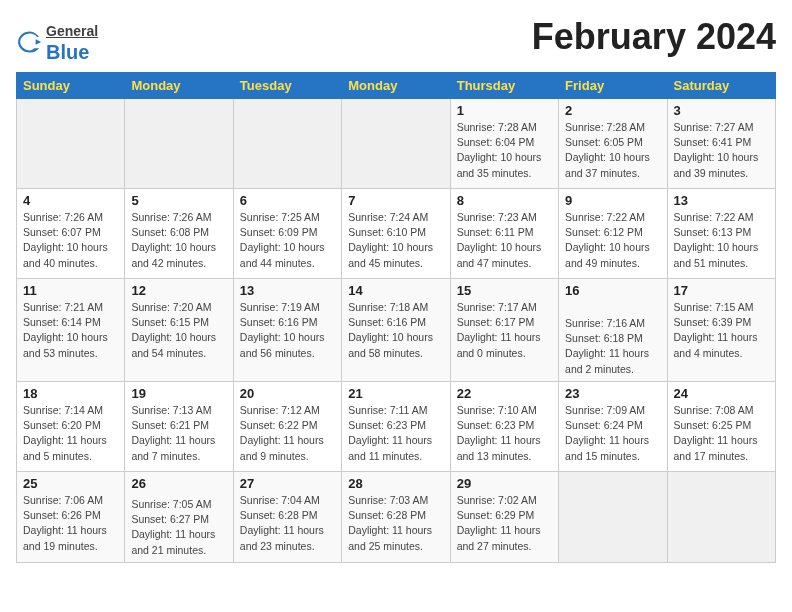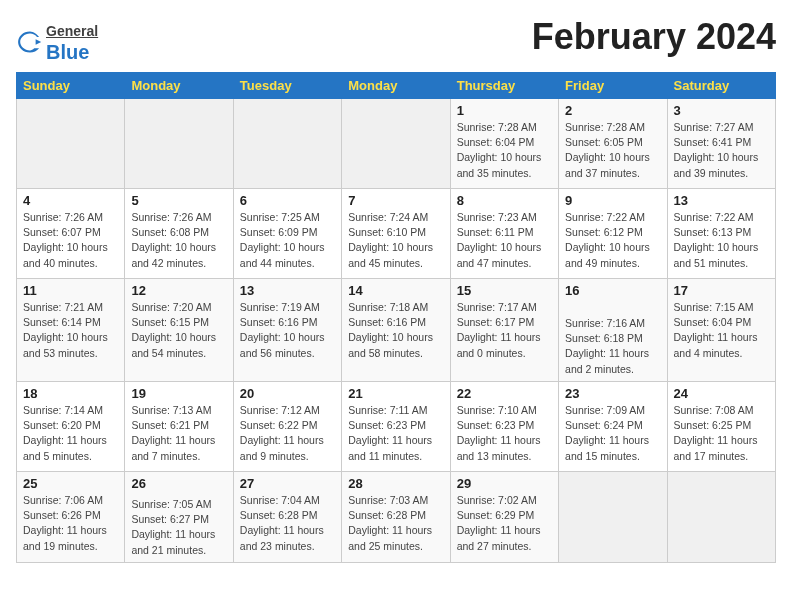--- a/index.html
+++ b/index.html
@@ -238,21 +238,21 @@
         <td>
           <span class="day-number">16</span>
           <div class="day-info" style="white-space: pre-line; margin-top: 18px;">Sunrise: 7:16 AM
 Sunset: 6:18 PM
 Daylight: 11 hours
 and 2 minutes.</div>
         </td>
         <td>
           <span class="day-number">17</span>
           <div class="day-info" style="white-space: pre-line;">Sunrise: 7:15 AM
-Sunset: 6:04 PM
+Sunset: 6:39 PM
 Daylight: 11 hours
 and 4 minutes.</div>
         </td>
       </tr>
       <tr>
         <td>
           <span class="day-number">18</span>
           <div class="day-info" style="white-space: pre-line;">Sunrise: 7:14 AM
 Sunset: 6:20 PM
 Daylight: 11 hours

